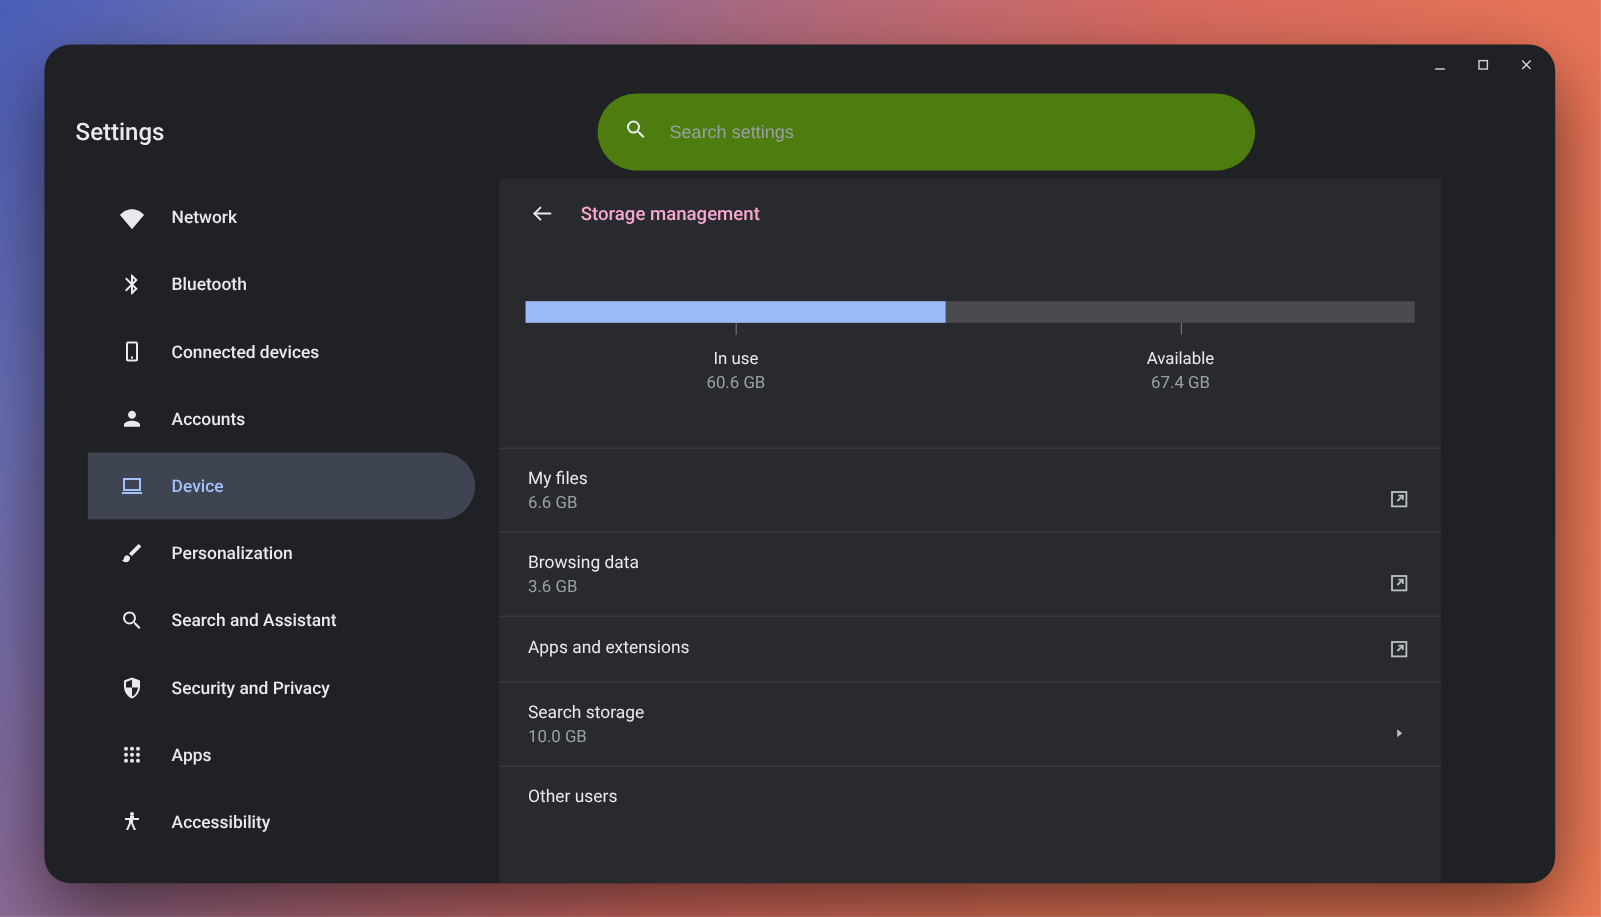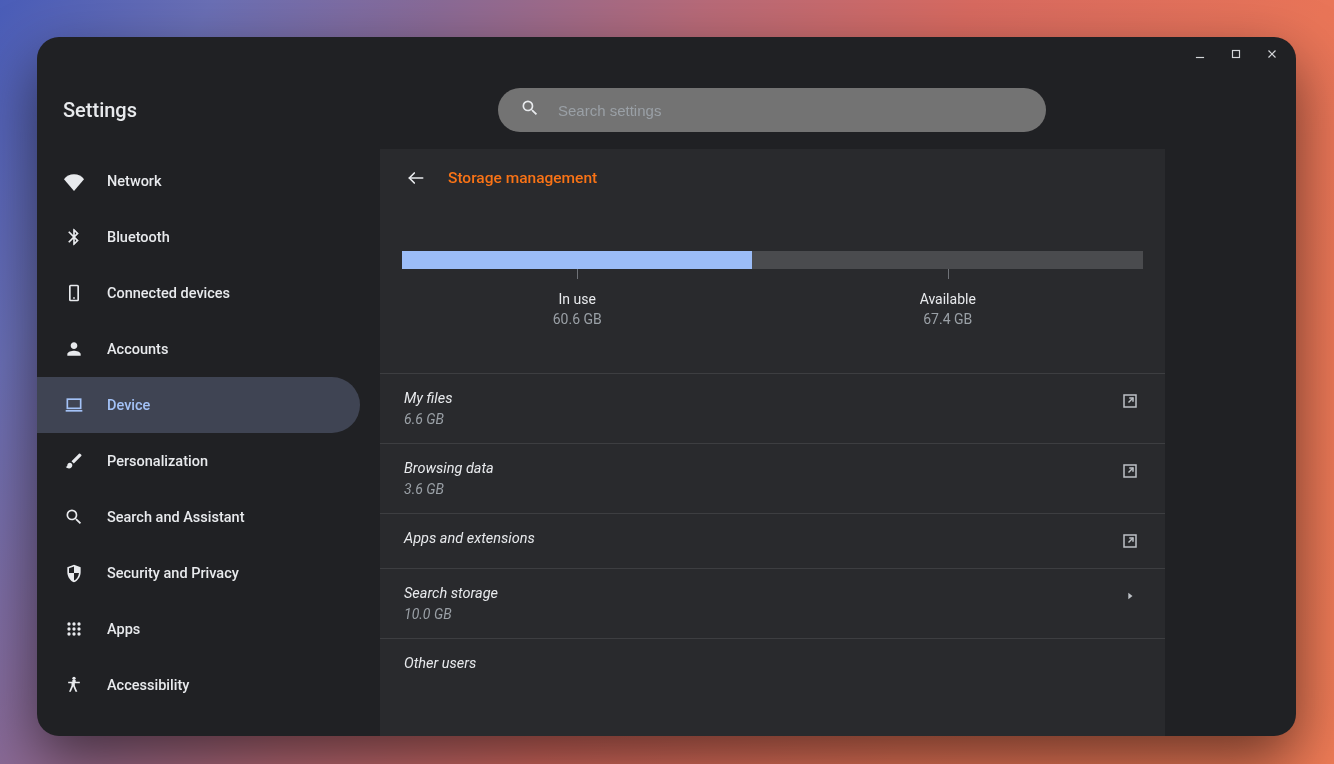--- a/index.html
+++ b/index.html
@@ -11,48 +11,48 @@
   .window {
     position:absolute; left:37px; top:37px; width:1259px; height:699px;
     background:#202124; border-radius:22px; box-shadow:0 24px 60px rgba(0,0,0,0.55);
     display:flex; flex-direction:column; overflow:hidden;
   }
   .titlebar { height:34px; display:flex; justify-content:flex-end; align-items:center; padding-right:10px; gap:8px;}
   .win-btn { width:28px; height:28px; display:flex; align-items:center; justify-content:center; color:#e8eaed; opacity:.9; border-radius:4px;}
   .win-btn svg { width:14px; height:14px; }
   .header { height:78px; display:flex; align-items:center; }
   .app-title { color:#e8eaed; font-size:20px; font-weight:500; margin-left:26px; width:435px; }
-  .searchwrap { width:548px; height:44px; background:#737373; border-radius:50px; display:flex; align-items:center; padding:0 22px; gap:18px;}
+  .searchwrap { width:548px; height:64px; background:#4d7c0f; border-radius:50px; display:flex; align-items:center; padding:0 22px; gap:18px;}
   .searchwrap svg { width:20px; height:20px; color:#e8eaed; flex:0 0 auto;}
   .searchwrap input { flex:1; background:transparent; border:none; outline:none; color:#e8eaed; font-size:15px;}
   .searchwrap input::placeholder { color:#9aa0a6; }
-  .body { flex:1; display:flex; min-height:0; }
+  .body { flex:1; display:flex; min-height:0;padding-left:36px; }
   .sidebar { width:343px; padding-top:4px; overflow:hidden;}
   .nav-item { height:56px; display:flex; align-items:center; gap:22px; padding-left:26px; border-radius:0 28px 28px 0; margin-right:20px; color:#e8eaed; font-size:14.5px; font-weight:500; cursor:pointer;}
   .nav-item .icon { width:22px; height:22px; display:flex; align-items:center; justify-content:center; color:#e8eaed;}
   .nav-item.active { background:#3f4453; color:#a3c2f7;}
   .nav-item.active .icon { color:#a3c2f7;}
   .nav-item svg { width:20px; height:20px; }
   .main { flex:1; display:flex; justify-content:flex-start; overflow:hidden;}
   .panel { width:785px; background:#292a2d; display:flex; flex-direction:column; overflow:hidden;}
   .panel-head { height:58px; display:flex; align-items:center; gap:16px; padding-left:20px;}
   .back-btn { width:32px; height:32px; display:flex; align-items:center; justify-content:center; color:#e8eaed; border-radius:50%; cursor:pointer;}
   .back-btn svg{width:20px;height:20px;}
-  .panel-title { color:#f97316; font-size:15.5px; font-weight:500;}
+  .panel-title { color:#f9a8d4; font-size:15.5px; font-weight:500;}
   .storage { padding:44px 22px 46px 22px;}
   .bar { height:18px; width:100%; background:#4a4b4e; display:flex;}
   .bar-used { background:#9bbcf7;}
   .axis { height:22px; display:flex; position:relative;}
   .tick { position:absolute; top:0; width:1px; height:10px; background:#6f7277;}
   .stats { display:flex;}
   .stat { flex:1; text-align:center;}
   .stat .lbl { color:#e8eaed; font-size:14px; margin-bottom:4px;}
   .stat .val { color:#9aa0a6; font-size:14px;}
   .rows { border-top:1px solid #3d3e41;}
-  .row { display:flex; align-items:flex-start; padding:16px 24px; border-bottom:1px solid #3d3e41; cursor:pointer;font-style:italic;}
+  .row { display:flex; align-items:flex-end; padding:16px 24px; border-bottom:1px solid #3d3e41; cursor:pointer;}
   .row-main { flex:1;}
   .row-title { color:#e8eaed; font-size:14.5px; margin-bottom:4px;}
   .row-sub { color:#9aa0a6; font-size:14px;}
   .row-icon { width:22px; height:22px; color:#9aa0a6; display:flex; align-items:center; justify-content:center;}
   .row-icon svg { width:18px; height:18px; color:#bdc1c6;}
   .row-icon.small svg{width:10px;height:10px;}
 </style>
 </head>
 <body>
 

